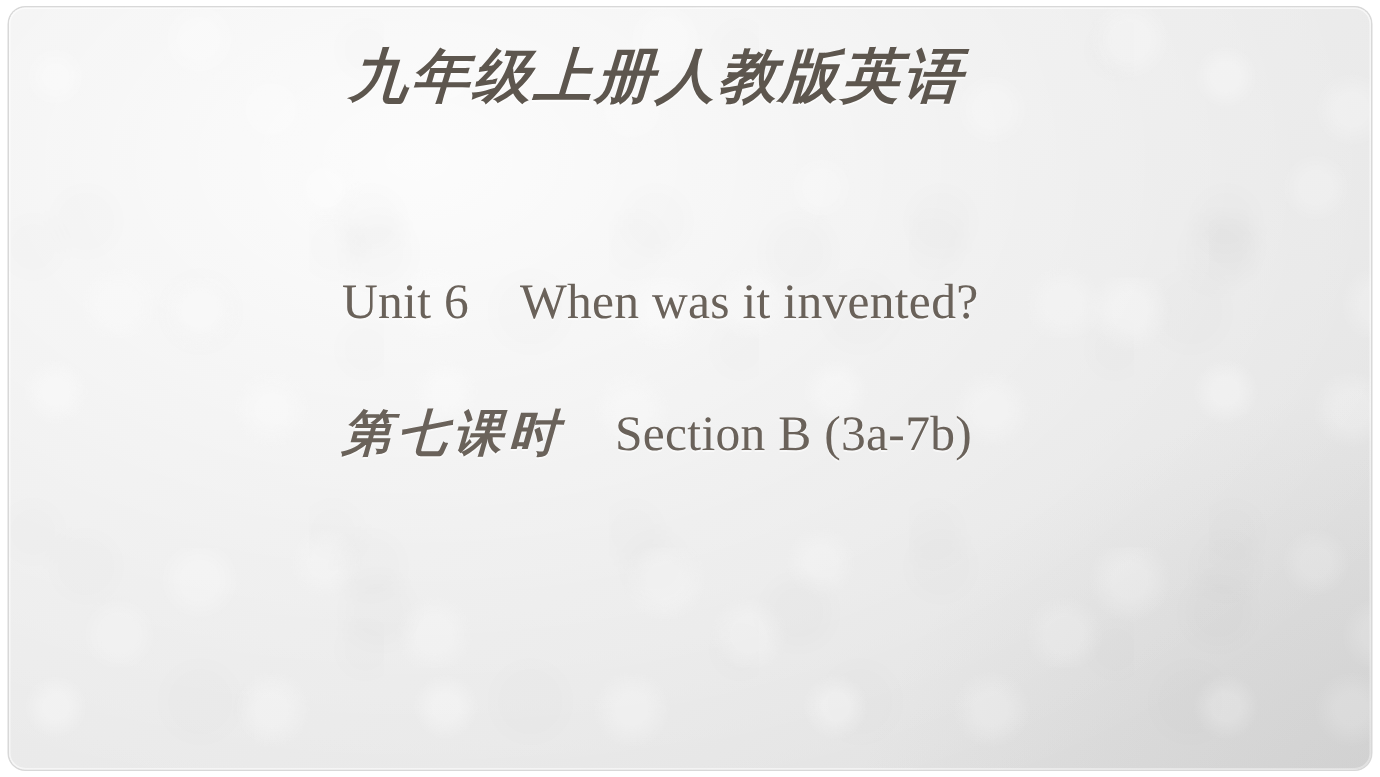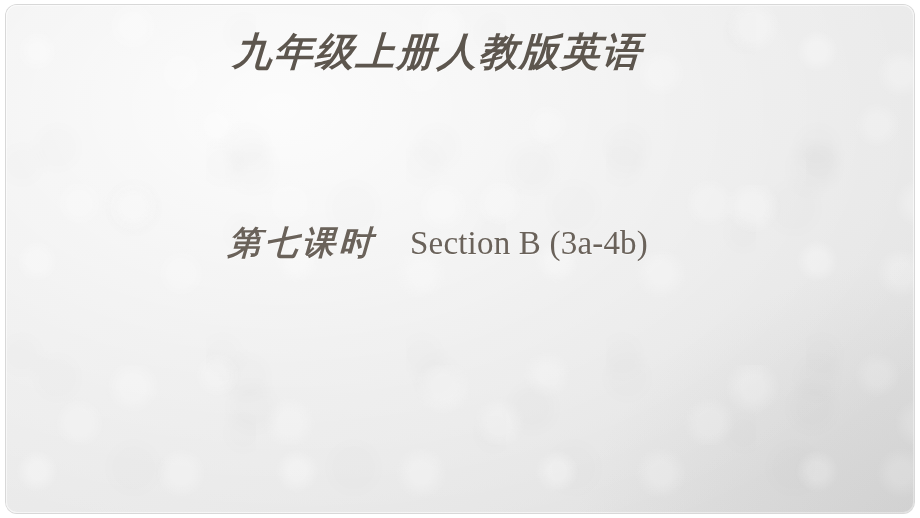--- a/index.html
+++ b/index.html
@@ -161,23 +161,26 @@
 
     <div id="paper-texture"></div>
     <div id="corner-vignette"></div>
 
     <div id="slide-header">
       <span id="header-title">九年级上册人教版英语</span>
     </div>
 
     <div id="title-block">
 
+      <div class="title-line" id="unit-line">
+        <span class="latin-serif">Unit 6</span><span class="wide-gap"></span><span class="latin-serif">When was it invented?</span>
+      </div>
 
       <div class="title-line" id="lesson-line">
-        <span class="cjk-brush">第七课时</span><span class="wide-gap"></span><span class="latin-serif">Section B (3a-4b)</span>
+        <span class="cjk-brush">第七课时</span><span class="wide-gap"></span><span class="latin-serif">Section B (3a-7b)</span>
       </div>
 
     </div>
 
   </div>
 
   <div id="bottom-strip"></div>
 
 </div>
 

